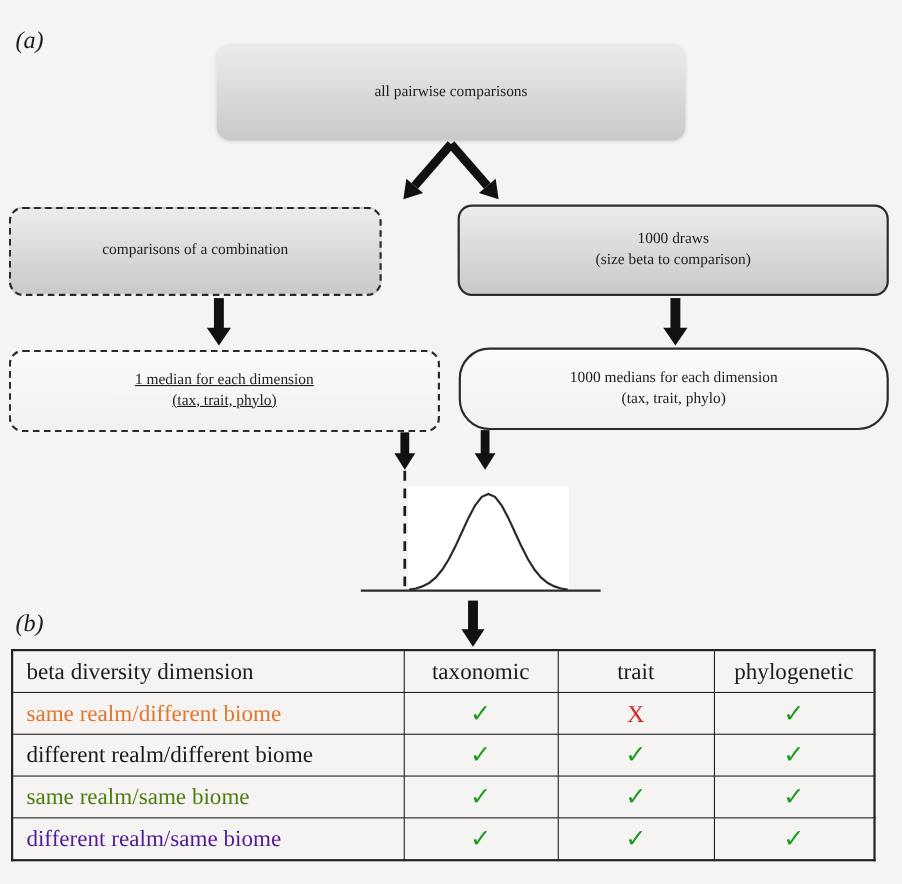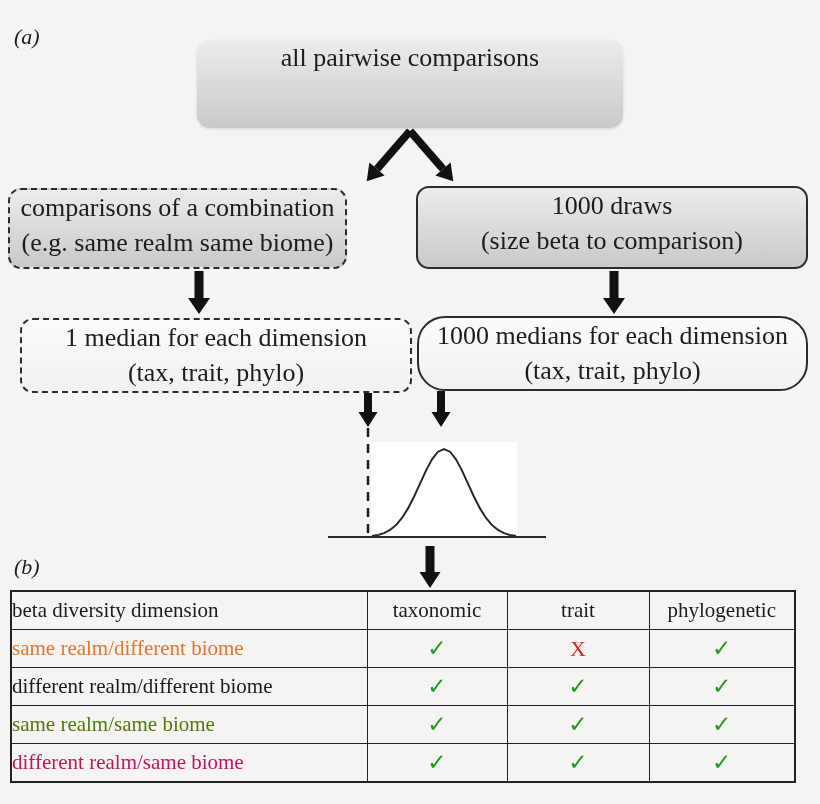--- a/index.html
+++ b/index.html
@@ -19,23 +19,23 @@
     position: absolute;
     font-style: italic;
     font-size: 22px;
     color: #1c1c1c;
   }
   .fc-box {
     position: absolute;
     display: flex;
     flex-direction: column;
     align-items: center;
-    justify-content: flex-start;
+    justify-content: center;
     text-align: center;
-    font-size: 26px;
+    font-size: 14px;
     line-height: 1.35;
     border-radius: 13px;
     box-sizing: border-box;
     color: #1c1c1c;
   }
   .grad-fill {
     background: linear-gradient(180deg, #ececec 0%, #dcdcdc 45%, #c9c9c9 100%);
   }
   .light-fill {
     background: linear-gradient(180deg, #fbfbfa 0%, #f2f1ef 100%);
@@ -63,21 +63,21 @@
     border: 1.5px solid #222;
     height: 37px;
     font-size: 21px;
     font-weight: normal;
     padding: 0;
     text-align: center;
     vertical-align: middle;
   }
   #results-table th:first-child, #results-table td:first-child {
     text-align: left;
-    padding-left: 0;
+    padding-left: 12px;
   }
   #results-table { border: 2px solid #222; }
   .col-dim  { width: 356px; }
   .col-tax  { width: 140px; }
   .col-tr   { width: 142px; }
   .col-phy  { width: 146px; }
   .mark-check { font-family: "DejaVu Sans", sans-serif; font-size: 23px; font-weight: bold; }
   .mark-cross { font-size: 22px; }
 </style>
 </head>
@@ -125,29 +125,28 @@
       <polygon points="419.5,572 440.5,572 430,588" stroke="none"></polygon>
     </g>
   </svg>
 
   <div class="fc-box grad-fill no-border" style="left:197px; top:40px; width:426px; height:88px;">
     <span>all pairwise comparisons</span>
   </div>
 
   <div class="fc-box grad-fill dashed-border" style="left:8px; top:188px; width:339px; height:81px;">
     <span>comparisons of a combination</span>
-    <span>(e.g. same realm same biome)</span>
   </div>
 
   <div class="fc-box grad-fill solid-border" style="left:416px; top:186px; width:392px; height:83px;">
     <span>1000 draws</span>
     <span>(size beta to comparison)</span>
   </div>
 
-  <div class="fc-box light-fill dashed-border" style="left:20px; top:318px; width:392px; height:75px;">
+  <div class="fc-box light-fill dashed-border" style="left:8px; top:318px; width:392px; height:75px;text-decoration:underline;">
     <span>1 median for each dimension</span>
     <span>(tax, trait, phylo)</span>
   </div>
 
   <div class="fc-box light-fill solid-border" style="left:417px; top:316px; width:391px; height:75px;border-radius:28px;">
     <span>1000 medians for each dimension</span>
     <span>(tax, trait, phylo)</span>
   </div>
 
   <div class="panel-label" style="left:14px; top:554px;">(b)</div>
@@ -178,21 +177,21 @@
       <td><span class="mark-check" style="color: rgb(30, 156, 30);">✓</span></td>
       <td><span class="mark-check" style="color: rgb(30, 156, 30);">✓</span></td>
     </tr>
     <tr>
       <td style="color: #4d7c0f;">same realm/same biome</td>
       <td><span class="mark-check" style="color: rgb(30, 156, 30);">✓</span></td>
       <td><span class="mark-check" style="color: rgb(30, 156, 30);">✓</span></td>
       <td><span class="mark-check" style="color: rgb(30, 156, 30);">✓</span></td>
     </tr>
     <tr>
-      <td style="color: #be185d;">different realm/same biome</td>
+      <td style="color: #4c1d95;">different realm/same biome</td>
       <td><span class="mark-check" style="color: rgb(30, 156, 30);">✓</span></td>
       <td><span class="mark-check" style="color: rgb(30, 156, 30);">✓</span></td>
       <td><span class="mark-check" style="color: rgb(30, 156, 30);">✓</span></td>
     </tr>
   </tbody>
     </table>
 
 </div>
 
 </body></html>

